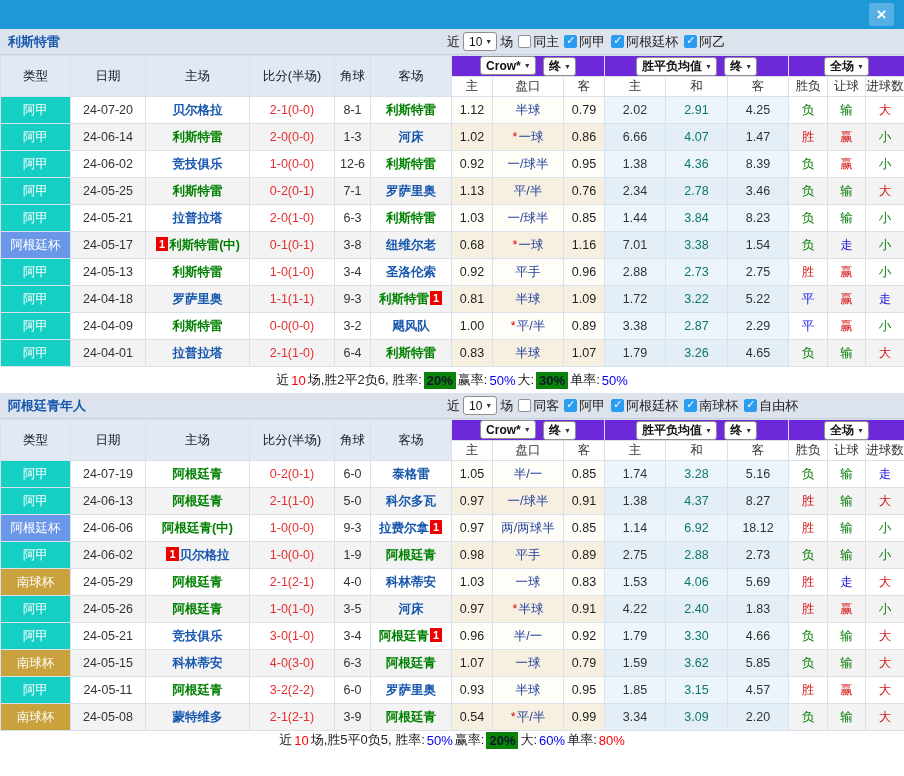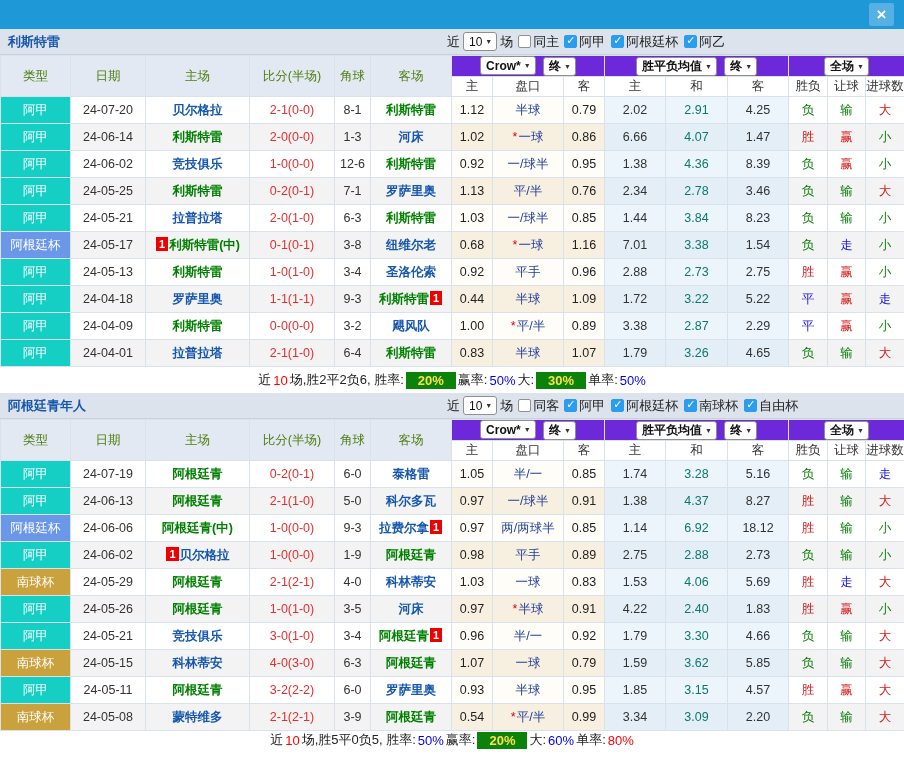--- a/index.html
+++ b/index.html
@@ -27,21 +27,21 @@
   .chk { display:inline-flex; align-items:center; gap:2px; cursor:pointer; margin-left:2px; }
   .checkbox { width:13px; height:13px; border:1px solid #919191; background:#fff; border-radius:2px; position:relative; display:inline-block; }
   .checkbox.on { background:#2b9df0; border-color:#2b9df0; }
   .checkbox.on::after { content:"✓"; position:absolute; left:1px; top:-2px; color:#fff; font-size:11px; font-weight:bold; }
   .leagues { display:inline-flex; align-items:center; gap:4px; }
   
   .grid { width:904px; border-collapse:collapse; table-layout:fixed; }
   .grid th, .grid td { border:1px solid #d9e1eb; text-align:center; padding:0; overflow:hidden; white-space:nowrap; }
   .grid thead .grow th { height:21px; }
   .grid thead .lrow th { height:20px; font-weight:normal; font-size:12.5px; color:#333; background:#fff; }
-  th.hl6 { background:#e3e9f2; font-weight:normal; font-size:12.5px; color:#4d7c0f; }
+  th.hl6 { background:#e3e9f2; font-weight:normal; font-size:12.5px; color:#0f172a; }
   th.hg { background:#6d28d9; }
   th.hg .sel { margin:0 2px; }
   .grid tbody td { height:27px; font-size:12.5px; }
   td.type  { color:#fff; }
   td.type.t1 { background:#15cfc5 !important; }
   td.type.t2 { background:#6b97e8 !important; }
   td.type.t3 { background:#c9a23d !important; }
   td.team .hl { color:#008000; }
   td.score { color:#e52e2e; }
   td.num { color:#222; }
@@ -55,21 +55,21 @@
   .grid tbody td.oddsc { background:#fffdf8;text-align:center; }
   .grid tbody tr:nth-child(even) td.oddsc { background:#f7f0e1; }
   .grid tbody td.avgc { background:#ebf5fb; }
   .grid tbody tr:nth-child(even) td.avgc { background:#e3eef6; }
   .badge1 { display:inline-block; background:#ec0000; color:#fff; font-size:11px; font-weight:bold; line-height:14px; padding:0 3px; margin:0 1px; vertical-align:1px; }
   
   .summary { height:26px; display:flex; align-items:center; justify-content:center; font-size:13px; color:#222; }
   .summary.last { height:18px; }
   .summary span { margin:0 1px; }
   .s-k { color:#222; } .s-r { color:#ff0000; } .s-b { color:#0000ee; }
-  .s-badge { background:#0b830b; color:#fde047; font-weight:bold; padding:1px 12px; margin:0 4px; }
+  .s-badge { background:#0b830b; color:#0f172a; font-weight:bold; padding:1px 3px; margin:0 4px; }
 </style>
 </head>
 <body>
 
 <div class="app">
 
   <div class="titlebar">
     <div class="closebtn">
       <span>×</span>
     </div>
@@ -290,21 +290,21 @@
             <td class="res cr">赢</td>
             <td class="res cg">小</td>
           </tr>
           <tr>
             <td class="type t1">阿甲</td>
             <td class="date">24-04-18</td>
             <td class="team"><span>罗萨里奥</span></td>
             <td class="score">1-1(1-1)</td>
             <td class="corner">9-3</td>
             <td class="team"><span class="hl">利斯特雷</span><span class="badge1">1</span></td>
-            <td class="oddsc num">0.44</td>
+            <td class="oddsc num">0.81</td>
             <td class="oddsc pan"><span>半球</span></td>
             <td class="oddsc num">1.09</td>
             <td class="avgc">1.72</td>
             <td class="avgc mid">3.22</td>
             <td class="avgc">5.22</td>
             <td class="res cb">平</td>
             <td class="res cr">赢</td>
             <td class="res cb">走</td>
           </tr>
           <tr>

